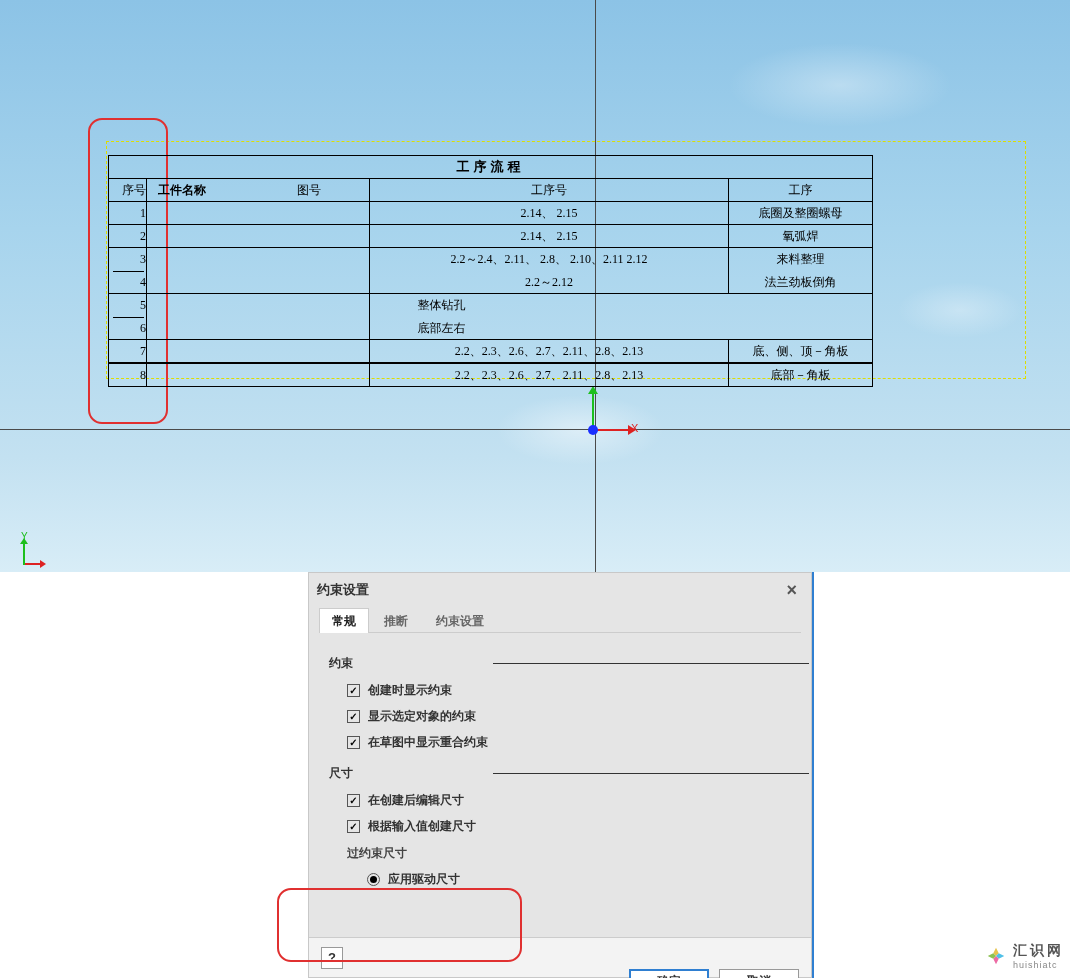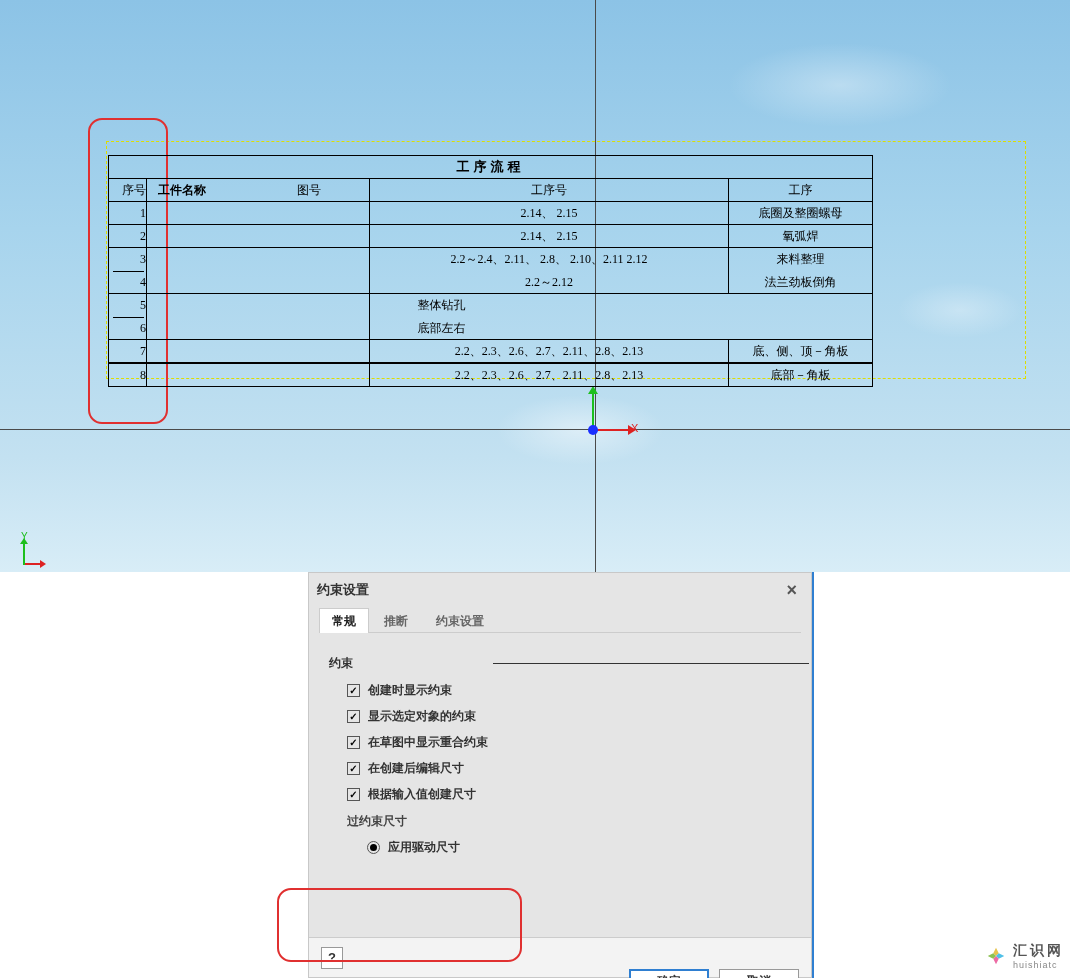--- a/index.html
+++ b/index.html
@@ -199,20 +199,24 @@
     </div>
     <div class="chk-row">
       <span class="box">✓</span>
       <span>显示选定对象的约束</span>
     </div>
     <div class="chk-row">
       <span class="box">✓</span>
       <span>在草图中显示重合约束</span>
     </div>
 
+    <div class="section-hd">
+      <span>尺寸</span>
+        <span class="line"></span>
+    </div>
     <div class="chk-row">
       <span class="box">✓</span>
       <span>在创建后编辑尺寸</span>
     </div>
     <div class="chk-row">
       <span class="box">✓</span>
       <span>根据输入值创建尺寸</span>
     </div>
     <div class="sub-label">过约束尺寸</div>
     <div class="chk-row indent">

